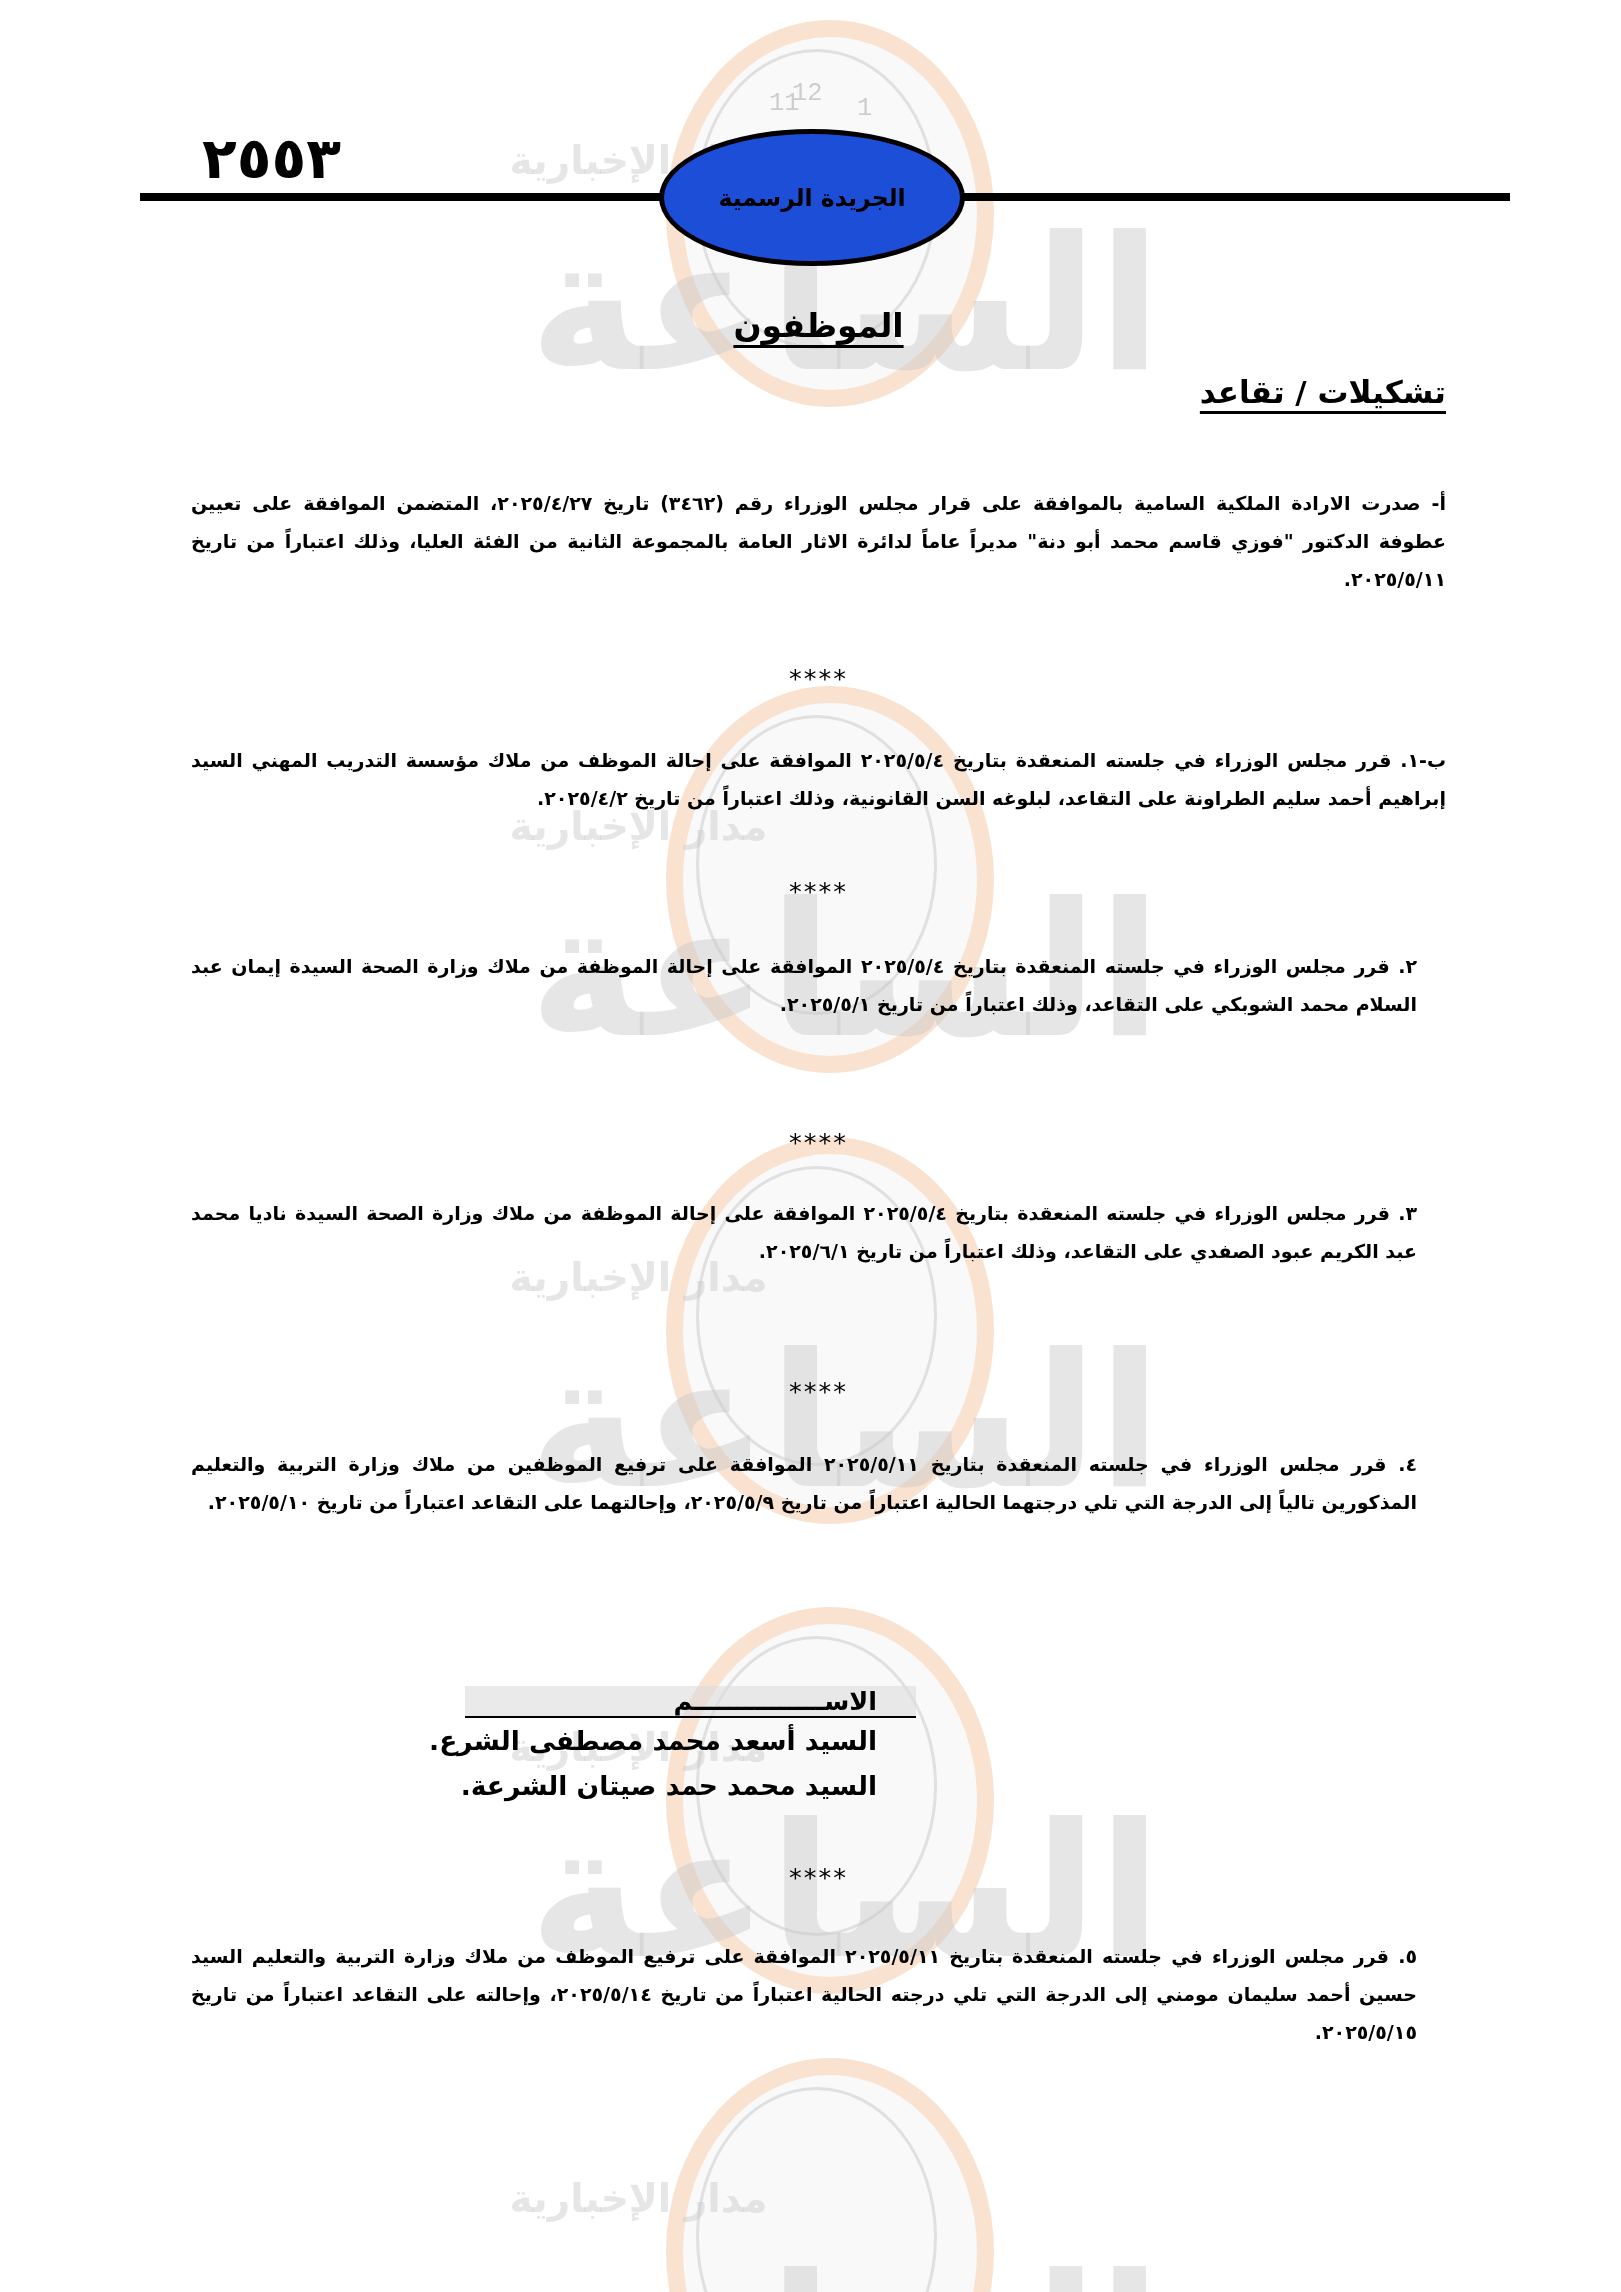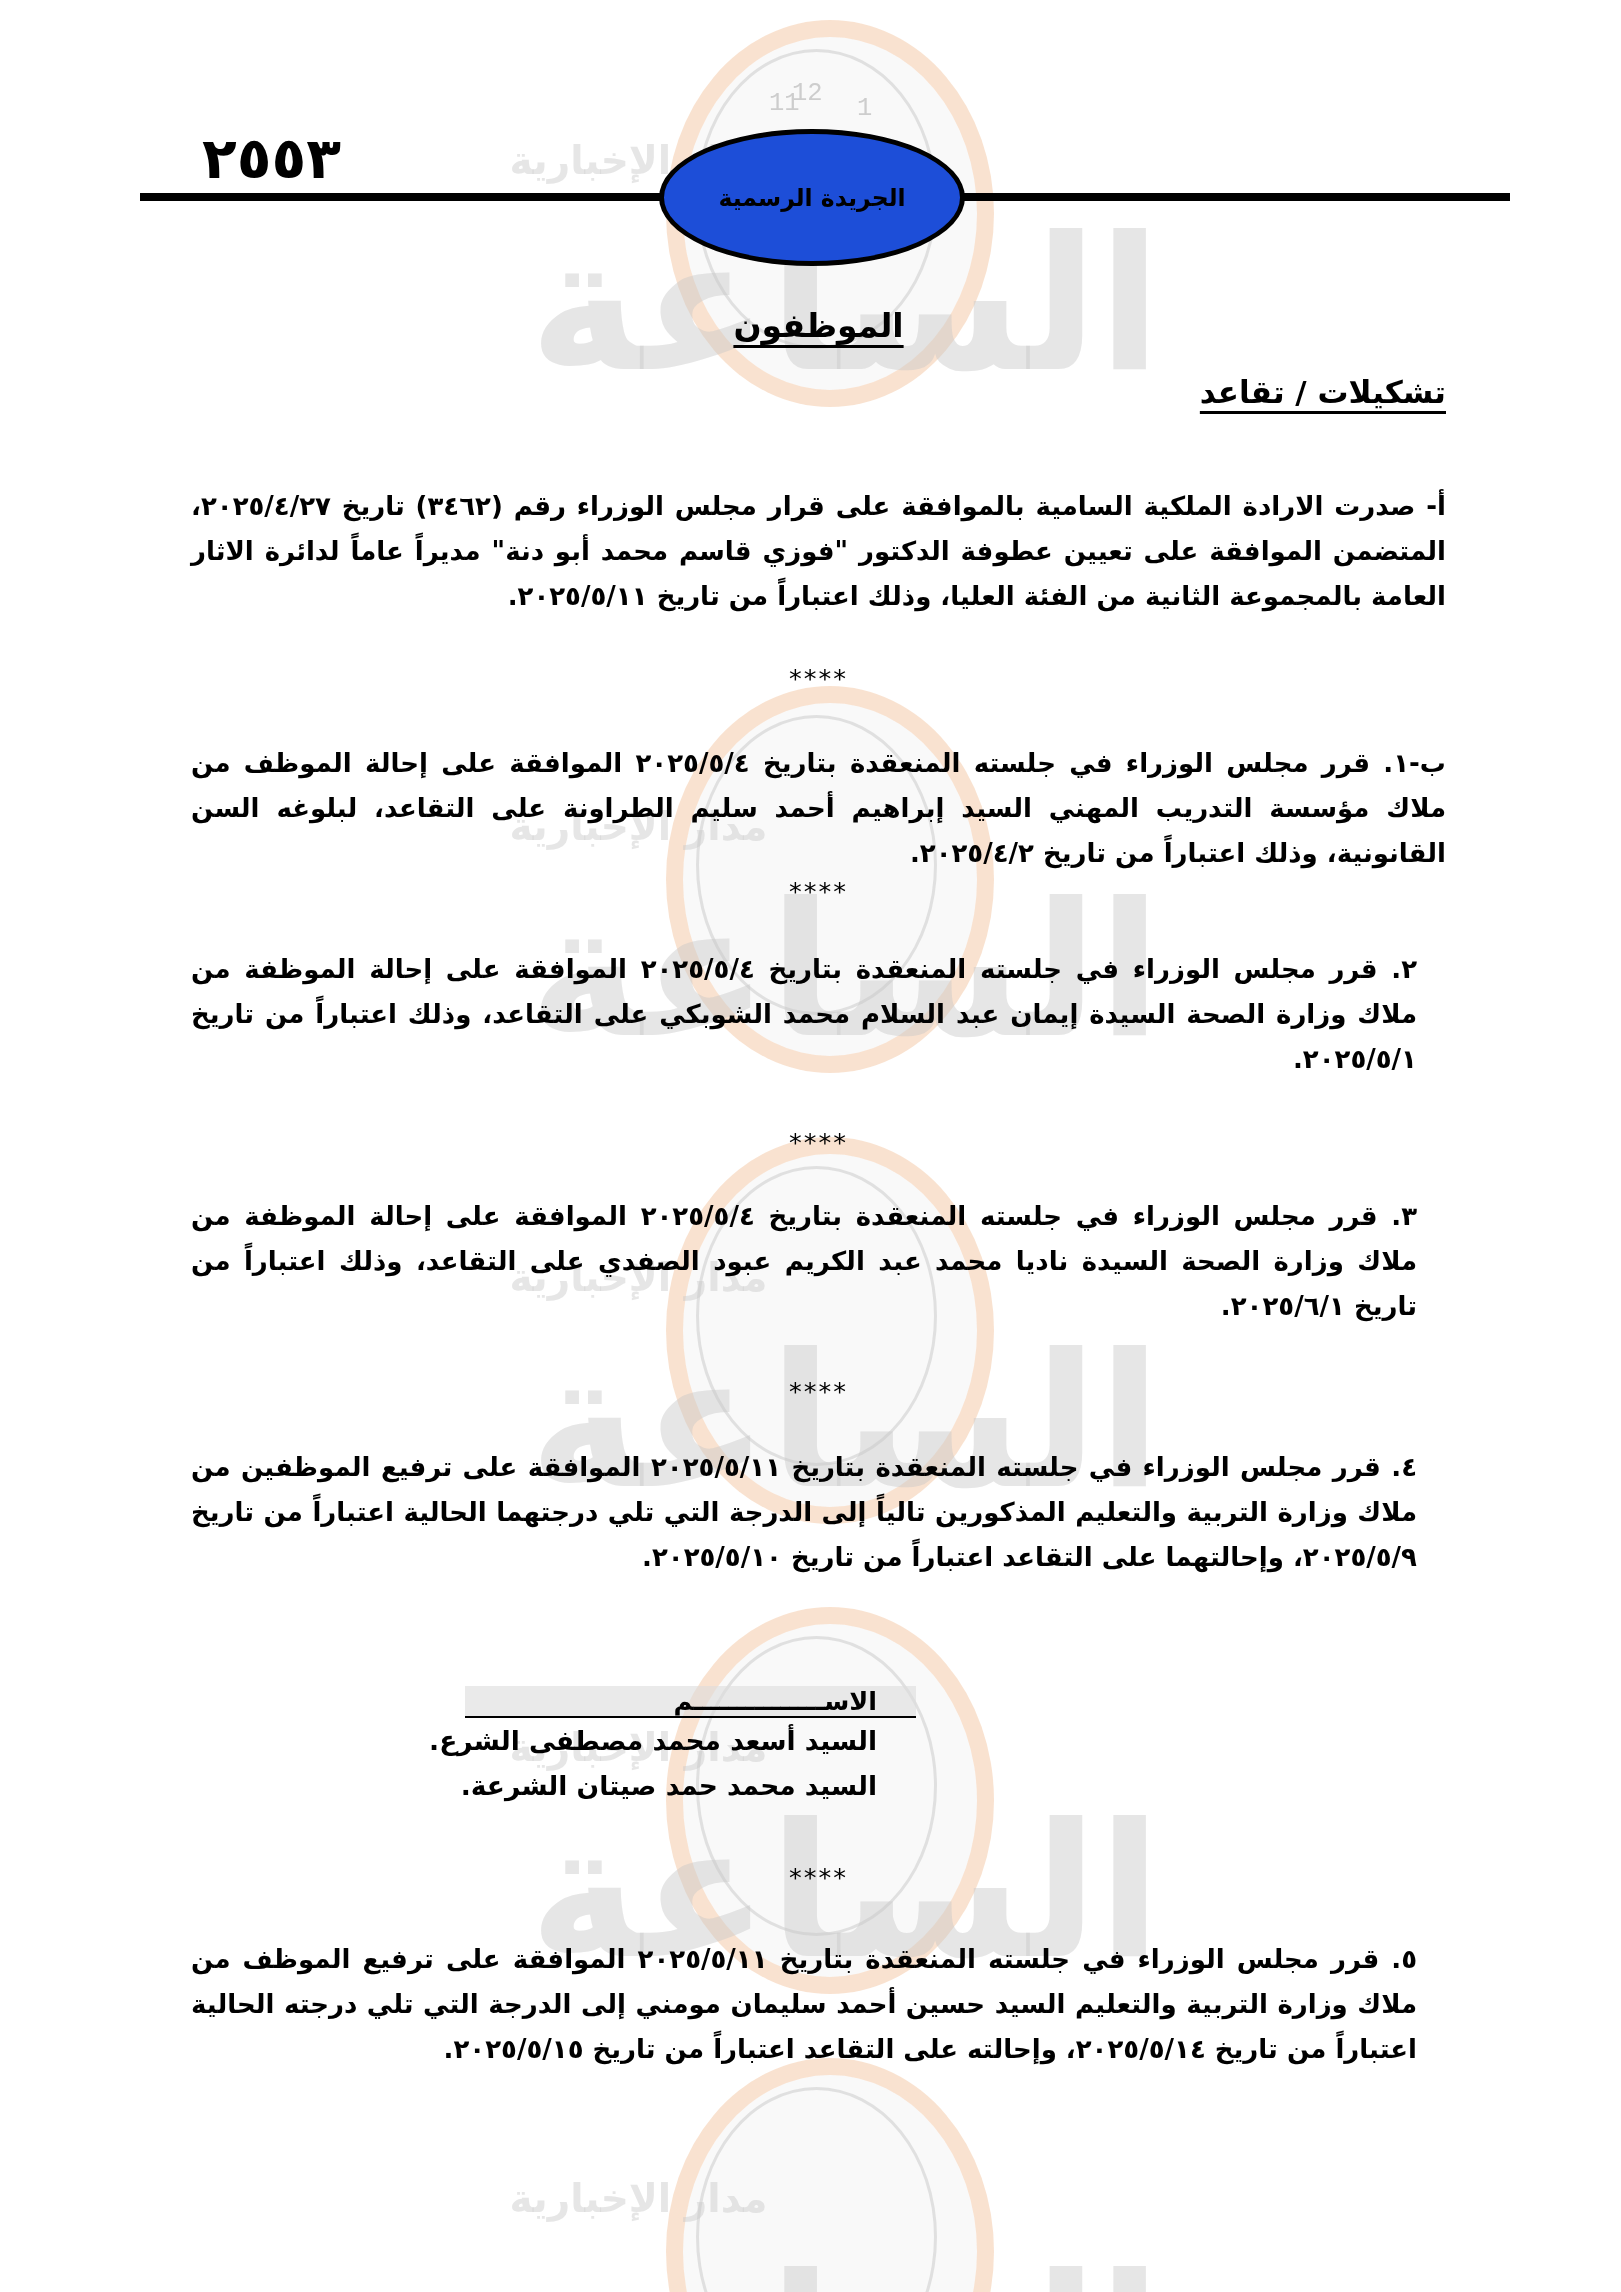--- a/index.html
+++ b/index.html
@@ -21,21 +21,21 @@
                  border-radius:50%; background:#1d4ed8; z-index:2; display:flex; align-items:center; justify-content:center;
                  box-sizing:border-box; }
   .header-oval span { font-size:23.5px; font-weight:bold; direction:rtl; }
 
   .content { position:absolute; left:191px; top:0; width:1255px; z-index:3; direction:rtl; }
   .title-main { position:absolute; top:306px; left:0; width:1255px; text-align:center; }
   .title-main span { font-size:33px; font-weight:bold; text-decoration:underline; text-underline-offset:7.8px; }
   .title-sub { position:absolute; top:374px; right:0; }
   .title-sub span { font-size:31px; font-weight:bold; text-decoration:underline; text-underline-offset:7.8px;margin-left:28px; }
 
-  .para { position:absolute; right:0; width:1255px; font-size:26px; font-weight:bold; line-height:45px; text-align:justify; }
+  .para { position:absolute; right:0; width:1255px; font-size:19px; font-weight:bold; line-height:38px; text-align:justify; }
   .para .marker { display:inline; }
   .sep { position:absolute; left:0; width:1255px; text-align:center; font-size:25.5px; font-weight:normal; letter-spacing:2px; direction:ltr; }
 
   .names { position:absolute; top:1686px; left:338px; width:578px; direction:rtl; z-index:3; }
   .names .hdr { font-size:25.5px; font-weight:bold; padding-right:39px; border-bottom:2.9px solid #000; display:inline-block; width:412px; background:rgba(220,220,220,0.6); }
   .names .nm { font-size:26.5px; font-weight:bold; line-height:45px; padding-right:39px; }
 </style>
 </head>
 <body>
 

